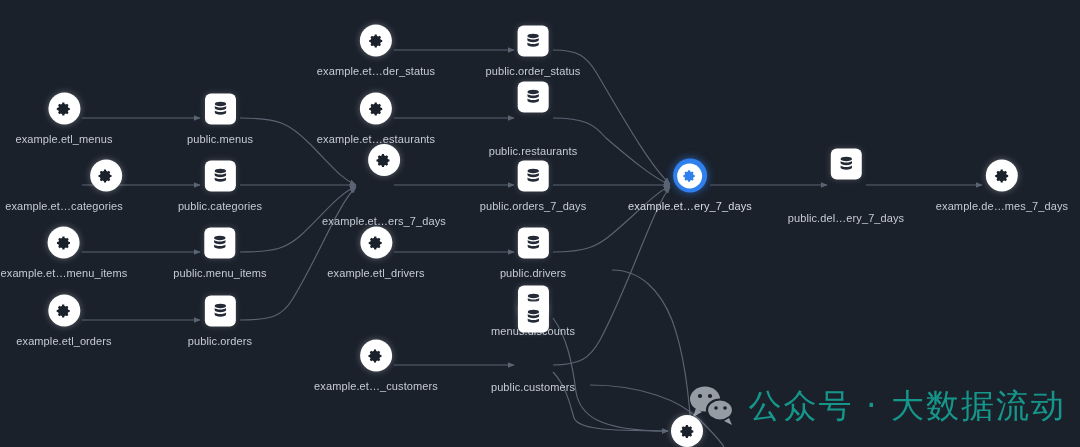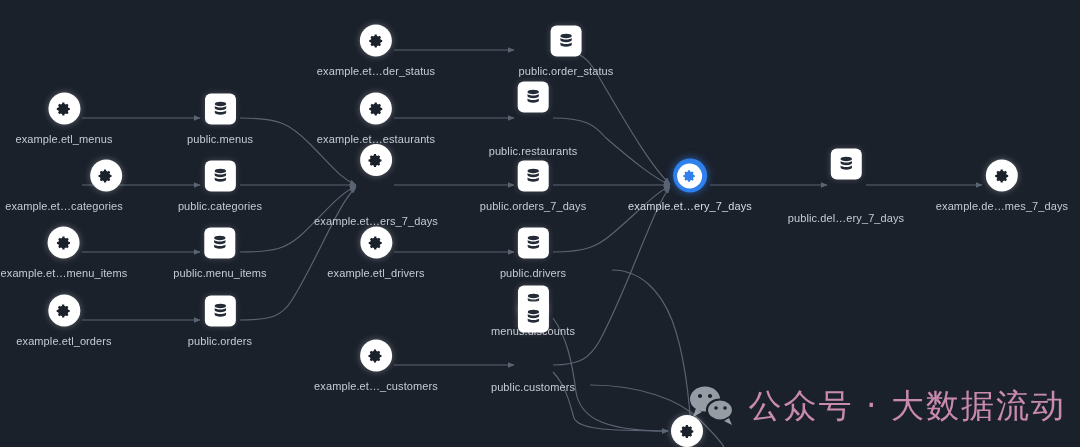--- a/index.html
+++ b/index.html
@@ -101,21 +101,21 @@
     right: 14px;
     bottom: 18px;
     display: flex;
     align-items: center;
     gap: 14px;
     opacity: 0.78;
     pointer-events: none;
   }
   #watermark .wm-text {
     font-size: 33px;
-    color: #f9a8d4;
+    color: #14b8a6;
     letter-spacing: 2px;
     font-family: "DejaVu Sans", sans-serif;
     white-space: nowrap;
   }
 </style>
 </head>
 <body>
 
 <div id="canvas">
 
@@ -250,21 +250,21 @@
         <div class="glyph">
           <div class="gear-disc">
             <svg width="17" height="17" viewBox="0 0 24 24">
               <path fill="#1b212b" d="M12 8.1a3.9 3.9 0 100 7.8 3.9 3.9 0 000-7.8zm0 5.9a2 2 0 110-4 2 2 0 010 4z"></path>
               <path fill="#1b212b" d="M20.2 13.4l.1-1.4-.1-1.4-2-.4a6.4 6.4 0 00-.8-1.9l1.1-1.7-2-2-1.7 1.1a6.4 6.4 0 00-1.9-.8l-.4-2-1.4-.1-1.4.1-.4 2c-.7.2-1.3.5-1.9.8L5.7 4.6l-2 2 1.1 1.7c-.3.6-.6 1.2-.8 1.9l-2 .4L1.9 12l.1 1.4 2 .4c.2.7.5 1.3.8 1.9l-1.1 1.7 2 2 1.7-1.1c.6.3 1.2.6 1.9.8l.4 2 1.4.1 1.4-.1.4-2c.7-.2 1.3-.5 1.9-.8l1.7 1.1 2-2-1.1-1.7c.3-.6.6-1.2.8-1.9l2-.4z"></path>
             </svg>
           </div>
         </div>
         <div class="node-label">example.et…der_status</div>
       </div>
-      <div class="node" style="left: 533px; top: 50px; margin-left: 33px;">
+      <div class="node" style="left: 533px; top: 50px;">
         <div class="glyph">
           <div class="db-box">
             <svg width="19" height="19" viewBox="0 0 24 24">
               <ellipse cx="12" cy="5.6" rx="7.2" ry="2.9" fill="#242b36"></ellipse>
               <path fill="#242b36" d="M4.8 8.2c1.3 1.2 4 1.9 7.2 1.9s5.9-.7 7.2-1.9v2.6c0 1.6-3.2 2.9-7.2 2.9s-7.2-1.3-7.2-2.9z"></path>
               <path fill="#242b36" d="M4.8 13.9c1.3 1.2 4 1.9 7.2 1.9s5.9-.7 7.2-1.9v2.6c0 1.6-3.2 2.9-7.2 2.9s-7.2-1.3-7.2-2.9z"></path>
             </svg>
           </div>
         </div>
         <div class="node-label">public.order_status</div>
@@ -285,21 +285,21 @@
           <div class="db-box">
             <svg width="19" height="19" viewBox="0 0 24 24">
               <ellipse cx="12" cy="5.6" rx="7.2" ry="2.9" fill="#242b36"></ellipse>
               <path fill="#242b36" d="M4.8 8.2c1.3 1.2 4 1.9 7.2 1.9s5.9-.7 7.2-1.9v2.6c0 1.6-3.2 2.9-7.2 2.9s-7.2-1.3-7.2-2.9z"></path>
               <path fill="#242b36" d="M4.8 13.9c1.3 1.2 4 1.9 7.2 1.9s5.9-.7 7.2-1.9v2.6c0 1.6-3.2 2.9-7.2 2.9s-7.2-1.3-7.2-2.9z"></path>
             </svg>
           </div>
         </div>
         <div class="node-label">public.restaurants</div>
       </div>
-      <div class="node" style="left: 376px; top: 185px; gap: 31px;">
+      <div class="node" style="left: 384px; top: 185px; gap: 31px;">
         <div class="glyph">
           <div class="gear-disc">
             <svg width="17" height="17" viewBox="0 0 24 24">
               <path fill="#1b212b" d="M12 8.1a3.9 3.9 0 100 7.8 3.9 3.9 0 000-7.8zm0 5.9a2 2 0 110-4 2 2 0 010 4z"></path>
               <path fill="#1b212b" d="M20.2 13.4l.1-1.4-.1-1.4-2-.4a6.4 6.4 0 00-.8-1.9l1.1-1.7-2-2-1.7 1.1a6.4 6.4 0 00-1.9-.8l-.4-2-1.4-.1-1.4.1-.4 2c-.7.2-1.3.5-1.9.8L5.7 4.6l-2 2 1.1 1.7c-.3.6-.6 1.2-.8 1.9l-2 .4L1.9 12l.1 1.4 2 .4c.2.7.5 1.3.8 1.9l-1.1 1.7 2 2 1.7-1.1c.6.3 1.2.6 1.9.8l.4 2 1.4.1 1.4-.1.4-2c.7-.2 1.3-.5 1.9-.8l1.7 1.1 2-2-1.1-1.7c.3-.6.6-1.2.8-1.9l2-.4z"></path>
             </svg>
           </div>
         </div>
         <div class="node-label">example.et…ers_7_days</div>
       </div>

